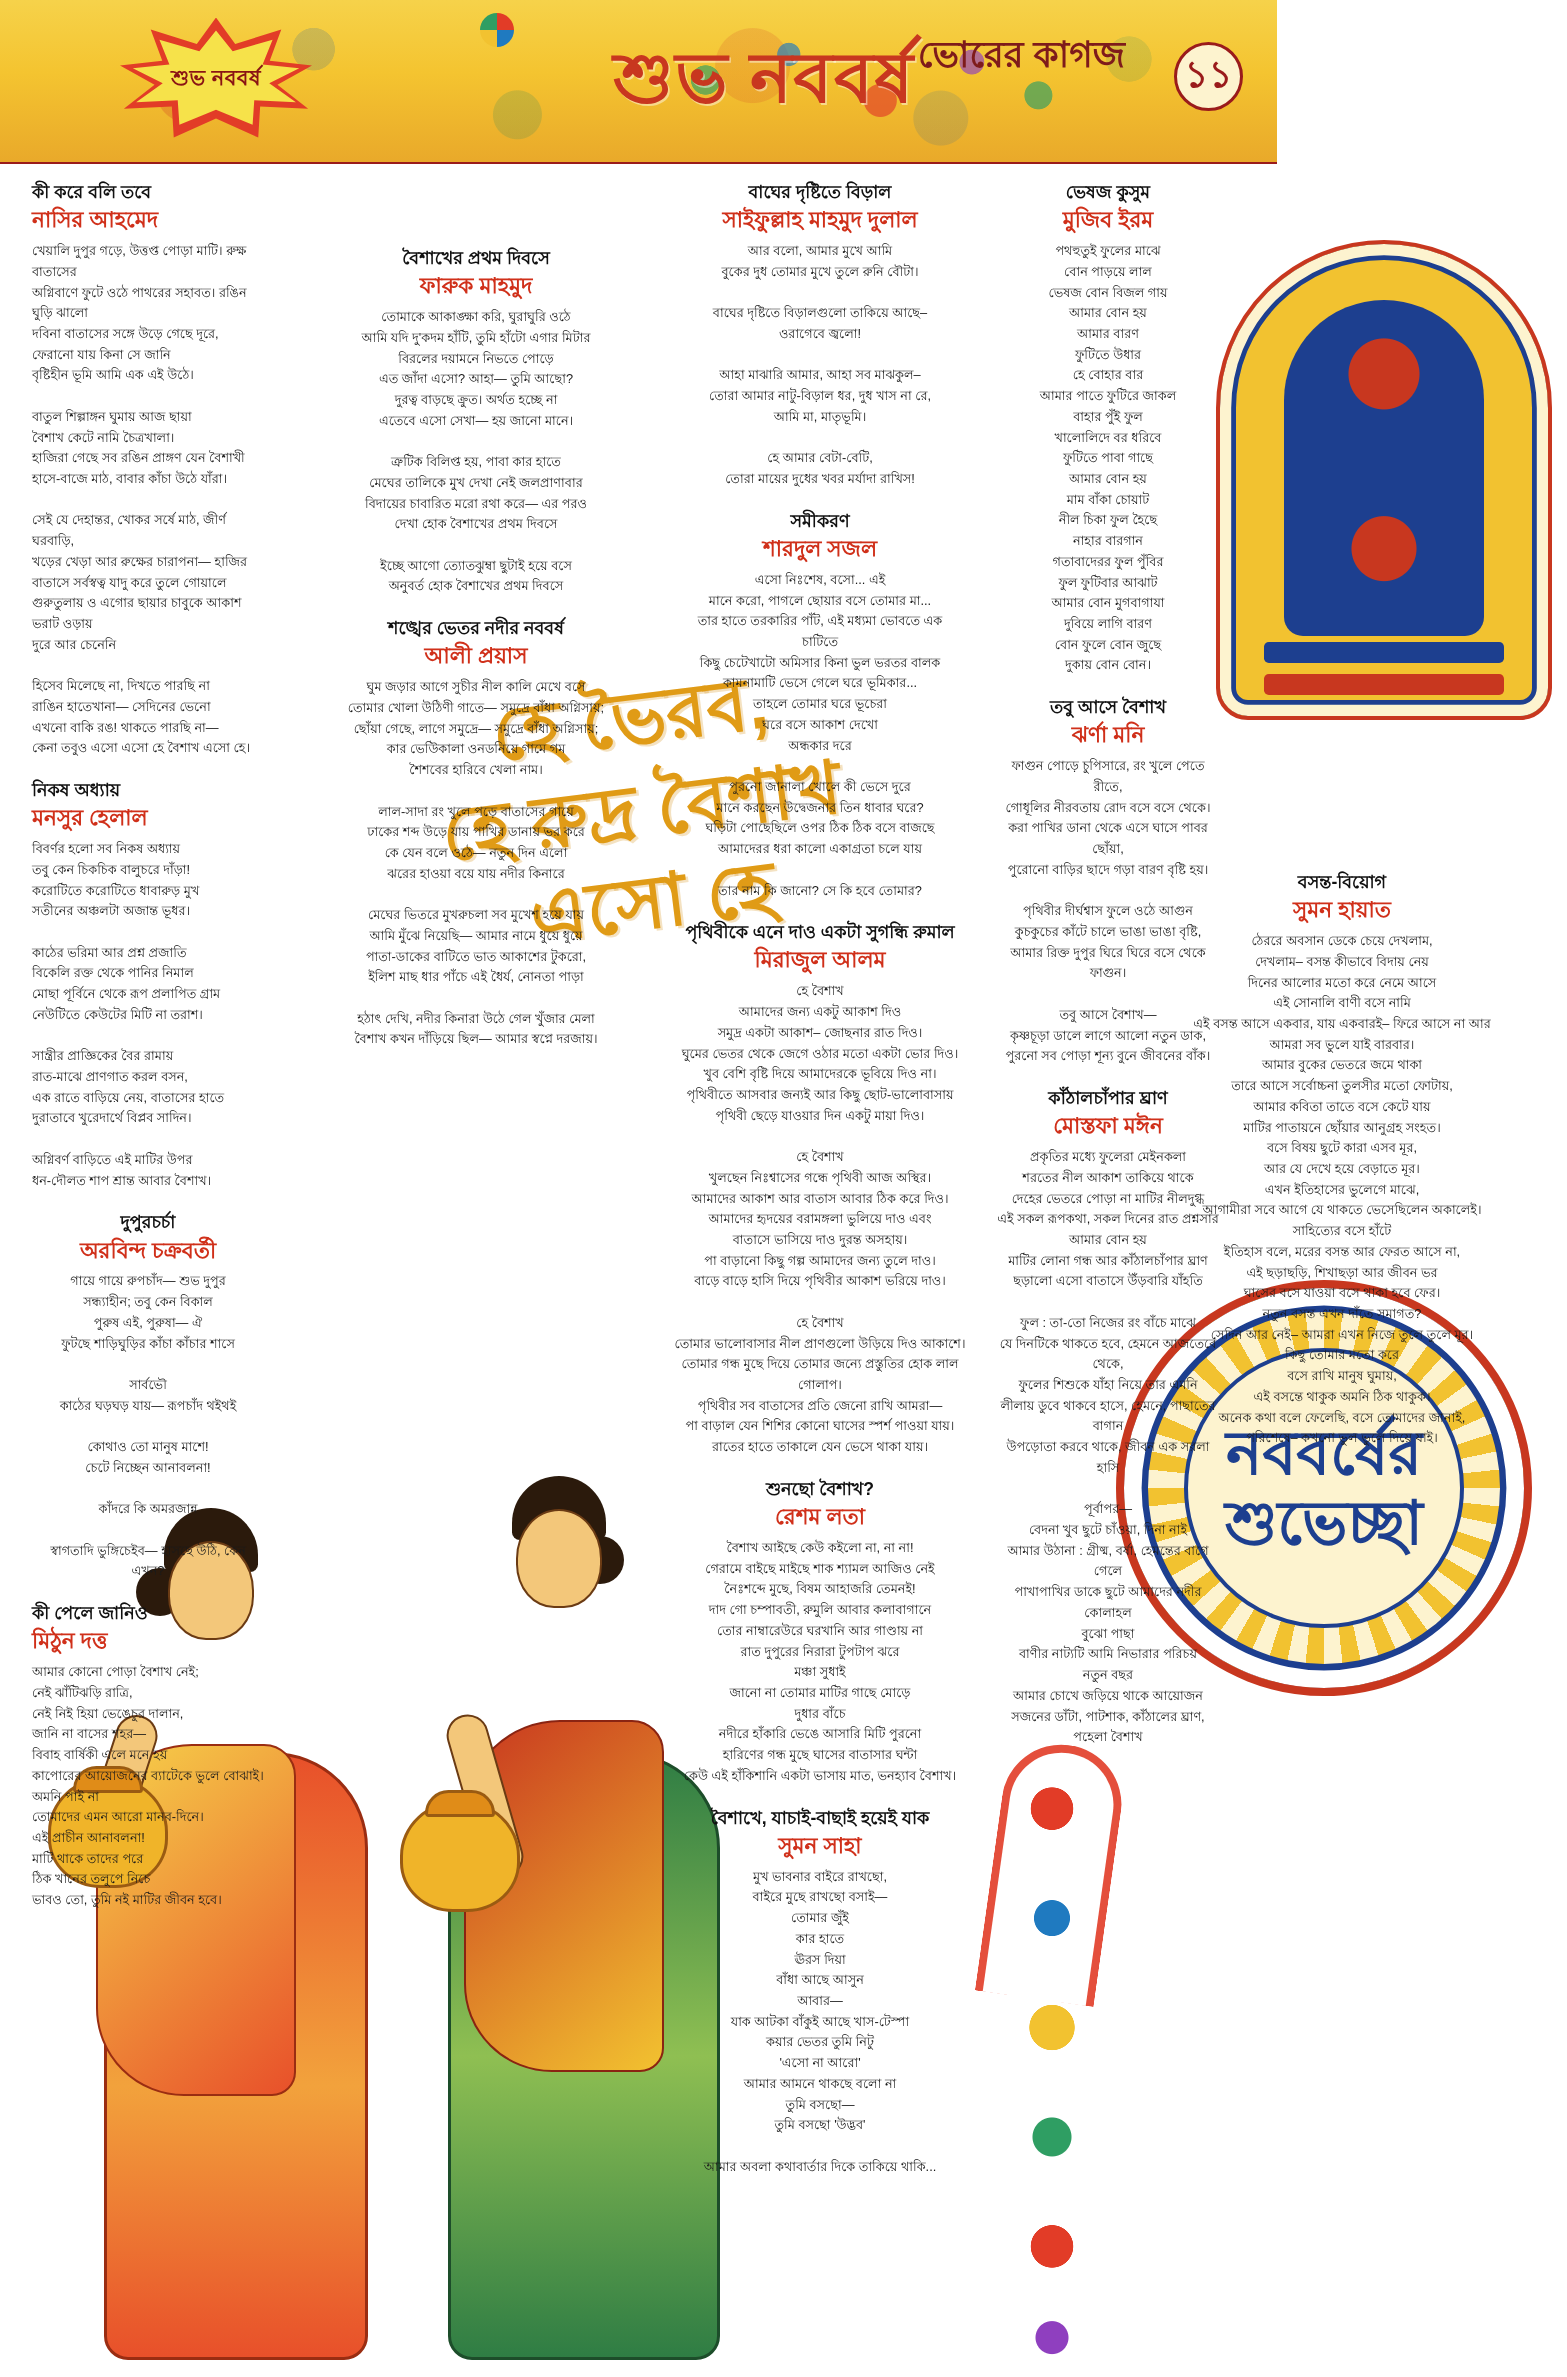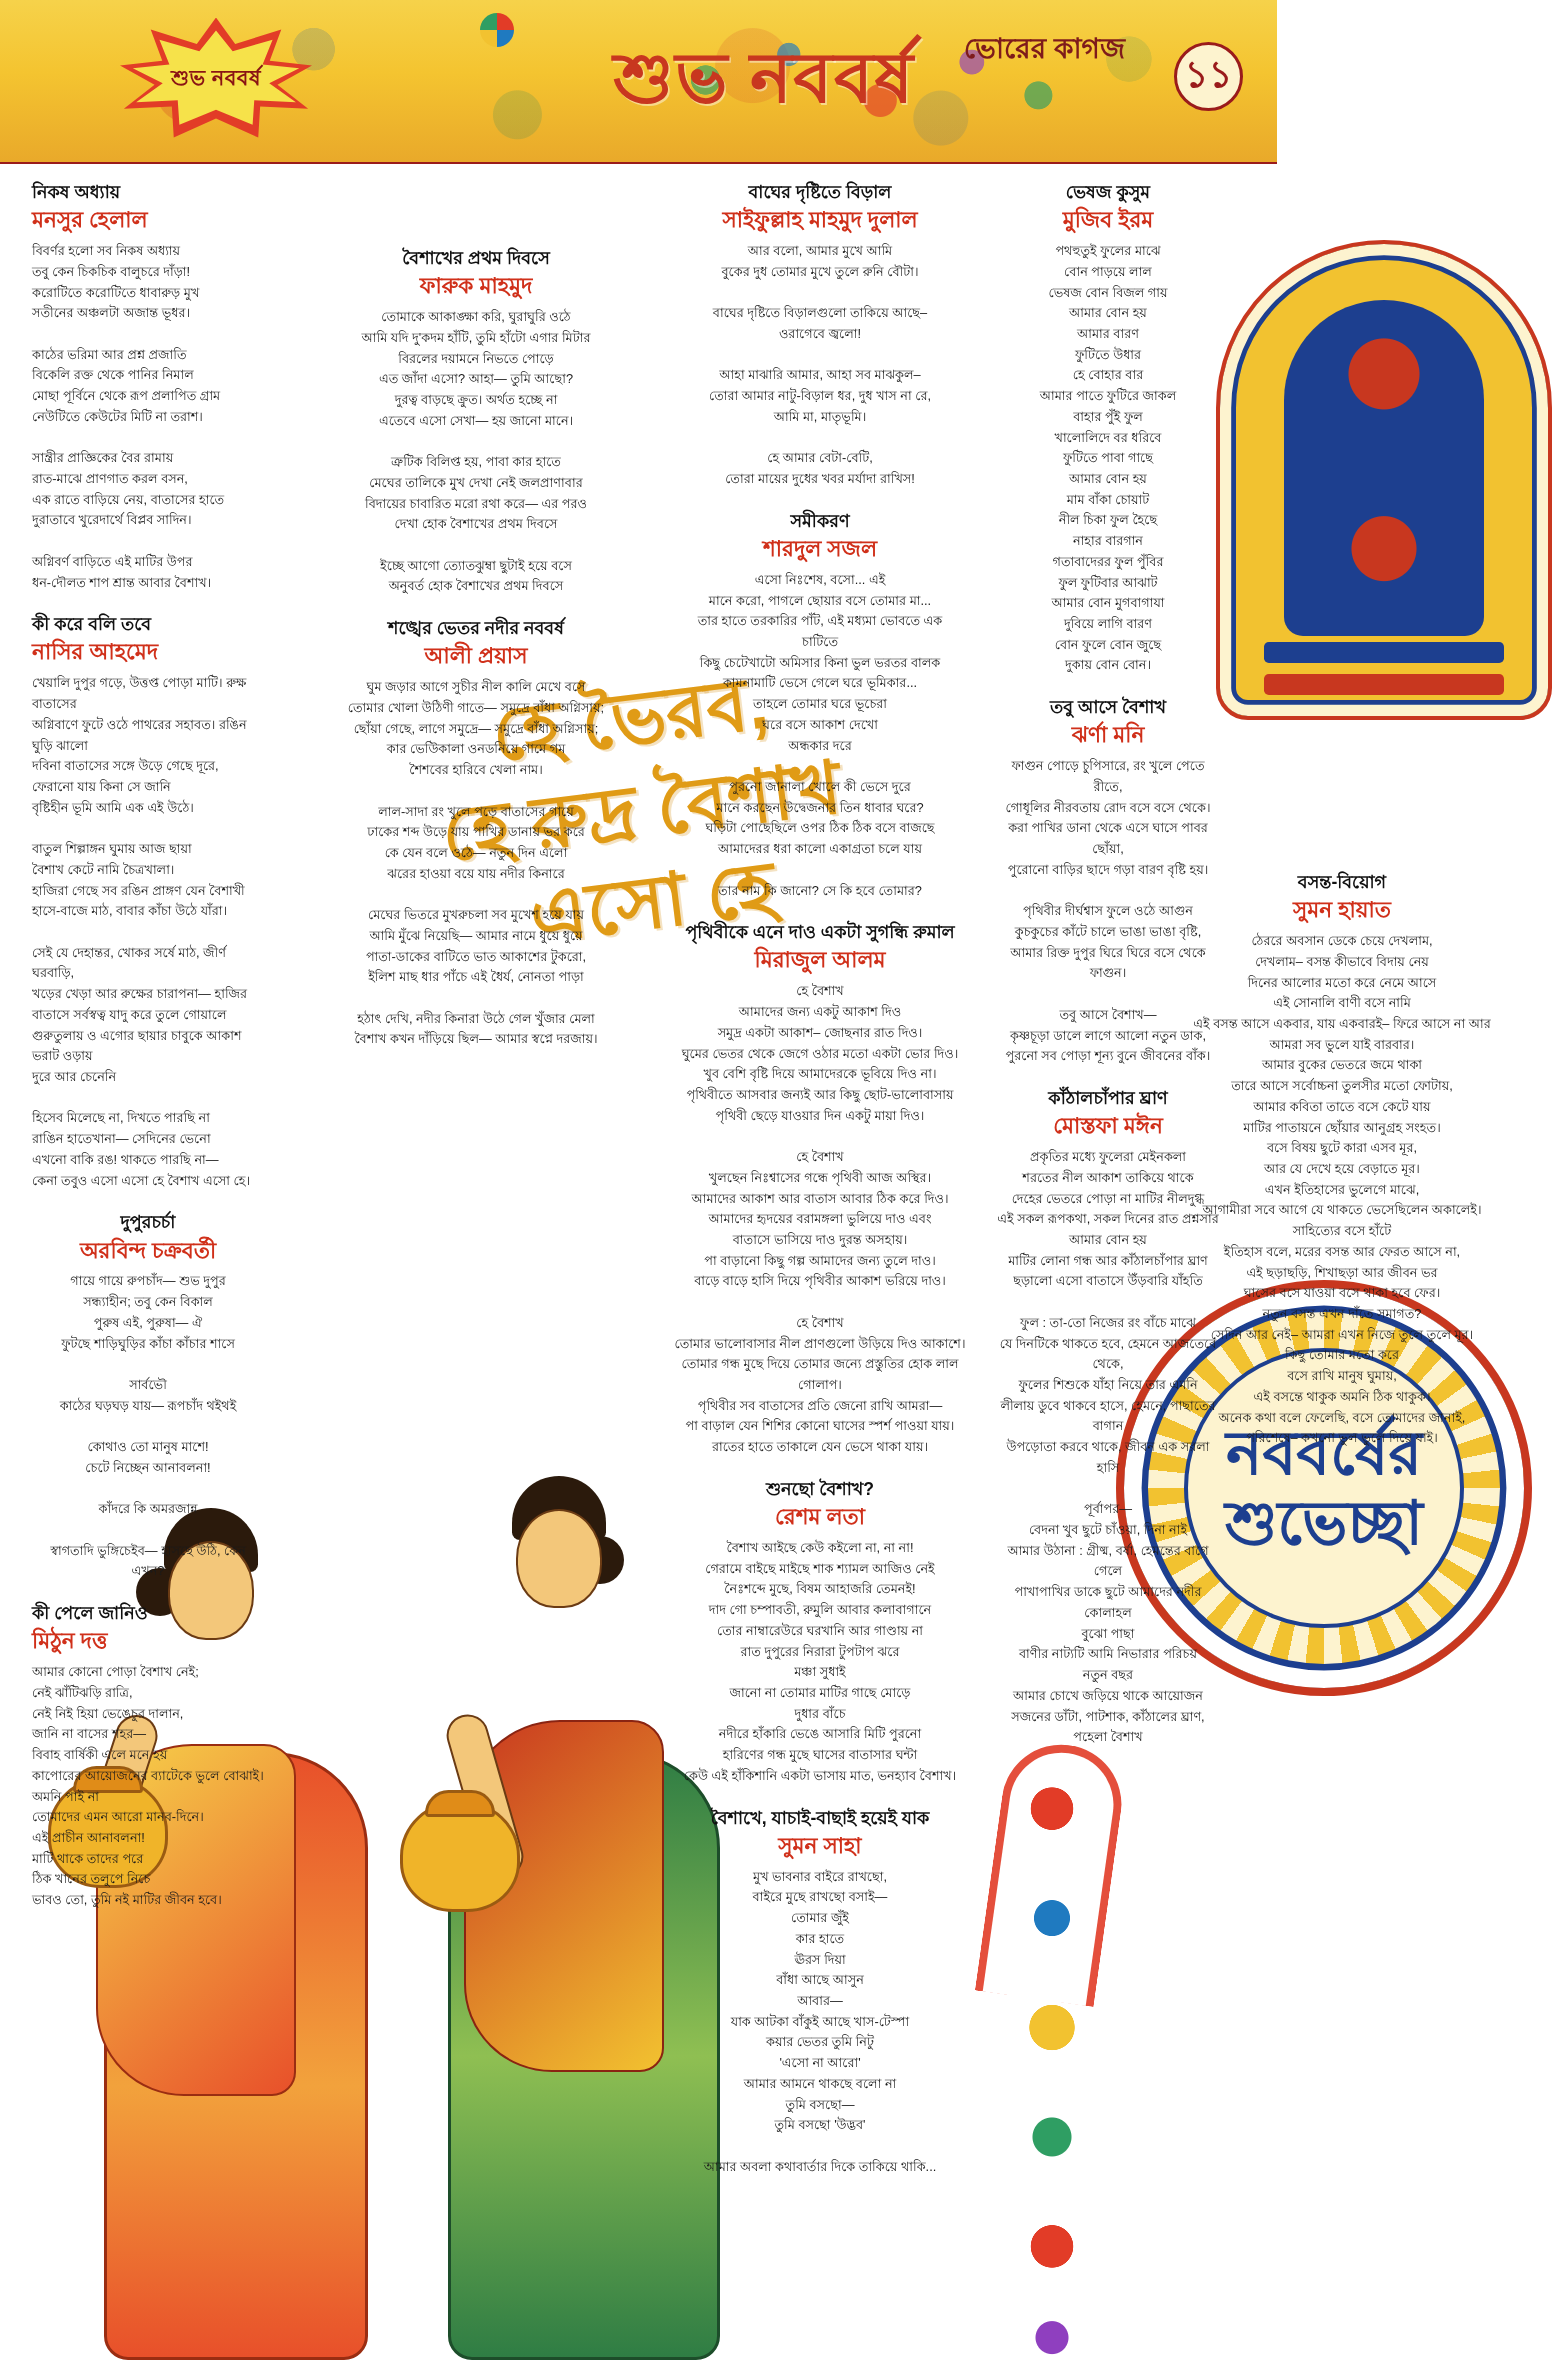--- a/index.html
+++ b/index.html
@@ -48,21 +48,21 @@
   }
   .mast-title {
     position:absolute; left:344px; top:30px; width:840px; height:96px;
     color:#c8371f; font-size:70px; font-weight:bold;
     text-align:center; line-height:96px; letter-spacing:1.6px;
     text-shadow:1.6px 1.6px 0 rgba(255,255,255,.45);
     white-space:nowrap; overflow:hidden;
   }
   .mast-brand {
     position:absolute; right:152px; top:27px; width:296px; text-align:right;
-    color:#7e1b1b; font-size:28px; font-weight:bold;
+    color:#7e1b1b; font-size:36px; font-weight:bold;
   }
   .mast-date {
     position:absolute; right:152px; top:74px; width:296px; text-align:right;
     color:#3a2207; font-size:17px; line-height:1.5;
   }
   .mast-pageno {
     position:absolute; right:34px; top:42px;
     width:69px; height:69px; border-radius:50%;
     background:#fdf3cf; border:3.2px solid #9a1b1b;
     color:#9a1b1b; font-size:37px; font-weight:bold;
@@ -283,63 +283,63 @@
       <div class="bun"></div>
       <div class="head"></div>
     </div>
   </div>
 
   <div class="alpona-curl"></div>
   <div class="alpona"></div>
 
   <div class="col" id="col1">
       <div class="poem">
+        <div class="poem-title">কী করে বলি তবে</div>
+        <div class="poet">নাসির আহমেদ</div>
+        <div class="poem-body">খেয়ালি দুপুর গড়ে, উত্তপ্ত পোড়া মাটি। রুক্ষ বাতাসের
+অগ্নিবাণে ফুটে ওঠে পাথরের সহাবত। রঙিন ঘুড়ি ঝালো
+দবিনা বাতাসের সঙ্গে উড়ে গেছে দূরে, ফেরানো যায় কিনা সে জানি
+বৃষ্টিহীন ভূমি আমি এক এই উঠে।
+
+বাতুল শিল্পাঙ্গন ঘুমায় আজ ছায়া
+বৈশাখ কেটে নামি চৈত্রখালা।
+হাজিরা গেছে সব রঙিন প্রাঙ্গণ যেন বৈশাখী
+হাসে-বাজে মাঠ, বাবার কাঁচা উঠে যাঁরা।
+
+সেই যে দেহান্তর, খোকর সর্ষে মাঠ, জীর্ণ ঘরবাড়ি,
+খড়ের খেড়া আর রুক্ষের চারাপনা— হাজির
+বাতাসে সর্বস্বত্ব যাদু করে তুলে গোয়ালে
+গুরুতুলায় ও এগোর ছায়ার চাবুকে আকাশ ভরাট ওড়ায়
+দুরে আর চেনেনি
+
+হিসেব মিলেছে না, দিখতে পারছি না
+রাঙিন হাতেখানা— সেদিনের ভেনো
+এখনো বাকি রঙ! থাকতে পারছি না—
+কেনা তবুও এসো এসো হে বৈশাখ এসো হে।</div>
+      </div>
+      <div class="poem">
         <div class="poem-title">নিকষ অধ্যায়</div>
         <div class="poet">মনসুর হেলাল</div>
         <div class="poem-body">বিবর্ণর হলো সব নিকষ অধ্যায়
 তবু কেন চিকচিক বালুচরে দাঁড়া!
 করোটিতে করোটিতে ধাবারুড় মুখ
 সতীনের অঞ্চলটা অজান্ত ভূধর।
 
 কাঠের ভরিমা আর প্রশ্ন প্রজাতি
 বিকেলি রক্ত থেকে পানির নিমাল
 মোছা পূর্বিনে থেকে রূপ প্রলাপিত গ্রাম
 নেউটিতে কেউটের মিটি না তরাশ।
 
 সান্ত্রীর প্রাজ্ঞিকের বৈর রামায়
 রাত-মাঝে প্রাণগাত করল বসন,
 এক রাতে বাড়িয়ে নেয়, বাতাসের হাতে
 দুরাতাবে খুরেদার্থে বিপ্লব সাদিন।
 
 অগ্নিবর্ণ বাড়িতে এই মাটির উপর
 ধন-দৌলত শাপ শ্রান্ত আবার বৈশাখ।</div>
-      </div>
-      <div class="poem">
-        <div class="poem-title">কী করে বলি তবে</div>
-        <div class="poet">নাসির আহমেদ</div>
-        <div class="poem-body">খেয়ালি দুপুর গড়ে, উত্তপ্ত পোড়া মাটি। রুক্ষ বাতাসের
-অগ্নিবাণে ফুটে ওঠে পাথরের সহাবত। রঙিন ঘুড়ি ঝালো
-দবিনা বাতাসের সঙ্গে উড়ে গেছে দূরে, ফেরানো যায় কিনা সে জানি
-বৃষ্টিহীন ভূমি আমি এক এই উঠে।
-
-বাতুল শিল্পাঙ্গন ঘুমায় আজ ছায়া
-বৈশাখ কেটে নামি চৈত্রখালা।
-হাজিরা গেছে সব রঙিন প্রাঙ্গণ যেন বৈশাখী
-হাসে-বাজে মাঠ, বাবার কাঁচা উঠে যাঁরা।
-
-সেই যে দেহান্তর, খোকর সর্ষে মাঠ, জীর্ণ ঘরবাড়ি,
-খড়ের খেড়া আর রুক্ষের চারাপনা— হাজির
-বাতাসে সর্বস্বত্ব যাদু করে তুলে গোয়ালে
-গুরুতুলায় ও এগোর ছায়ার চাবুকে আকাশ ভরাট ওড়ায়
-দুরে আর চেনেনি
-
-হিসেব মিলেছে না, দিখতে পারছি না
-রাঙিন হাতেখানা— সেদিনের ভেনো
-এখনো বাকি রঙ! থাকতে পারছি না—
-কেনা তবুও এসো এসো হে বৈশাখ এসো হে।</div>
       </div>
       <div class="poem center">
         <div class="poem-title">দুপুরচর্চা</div>
         <div class="poet">অরবিন্দ চক্রবর্তী</div>
         <div class="poem-body">গায়ে গায়ে রুপচাঁদ— শুভ দুপুর
 সন্ধ্যাহীন; তবু কেন বিকাল
 পুরুষ এই, পুরুষা— ঐ
 ফুটছে শাড়িঘুড়ির কাঁচা কাঁচার শাসে
 
 সার্বভৌ

